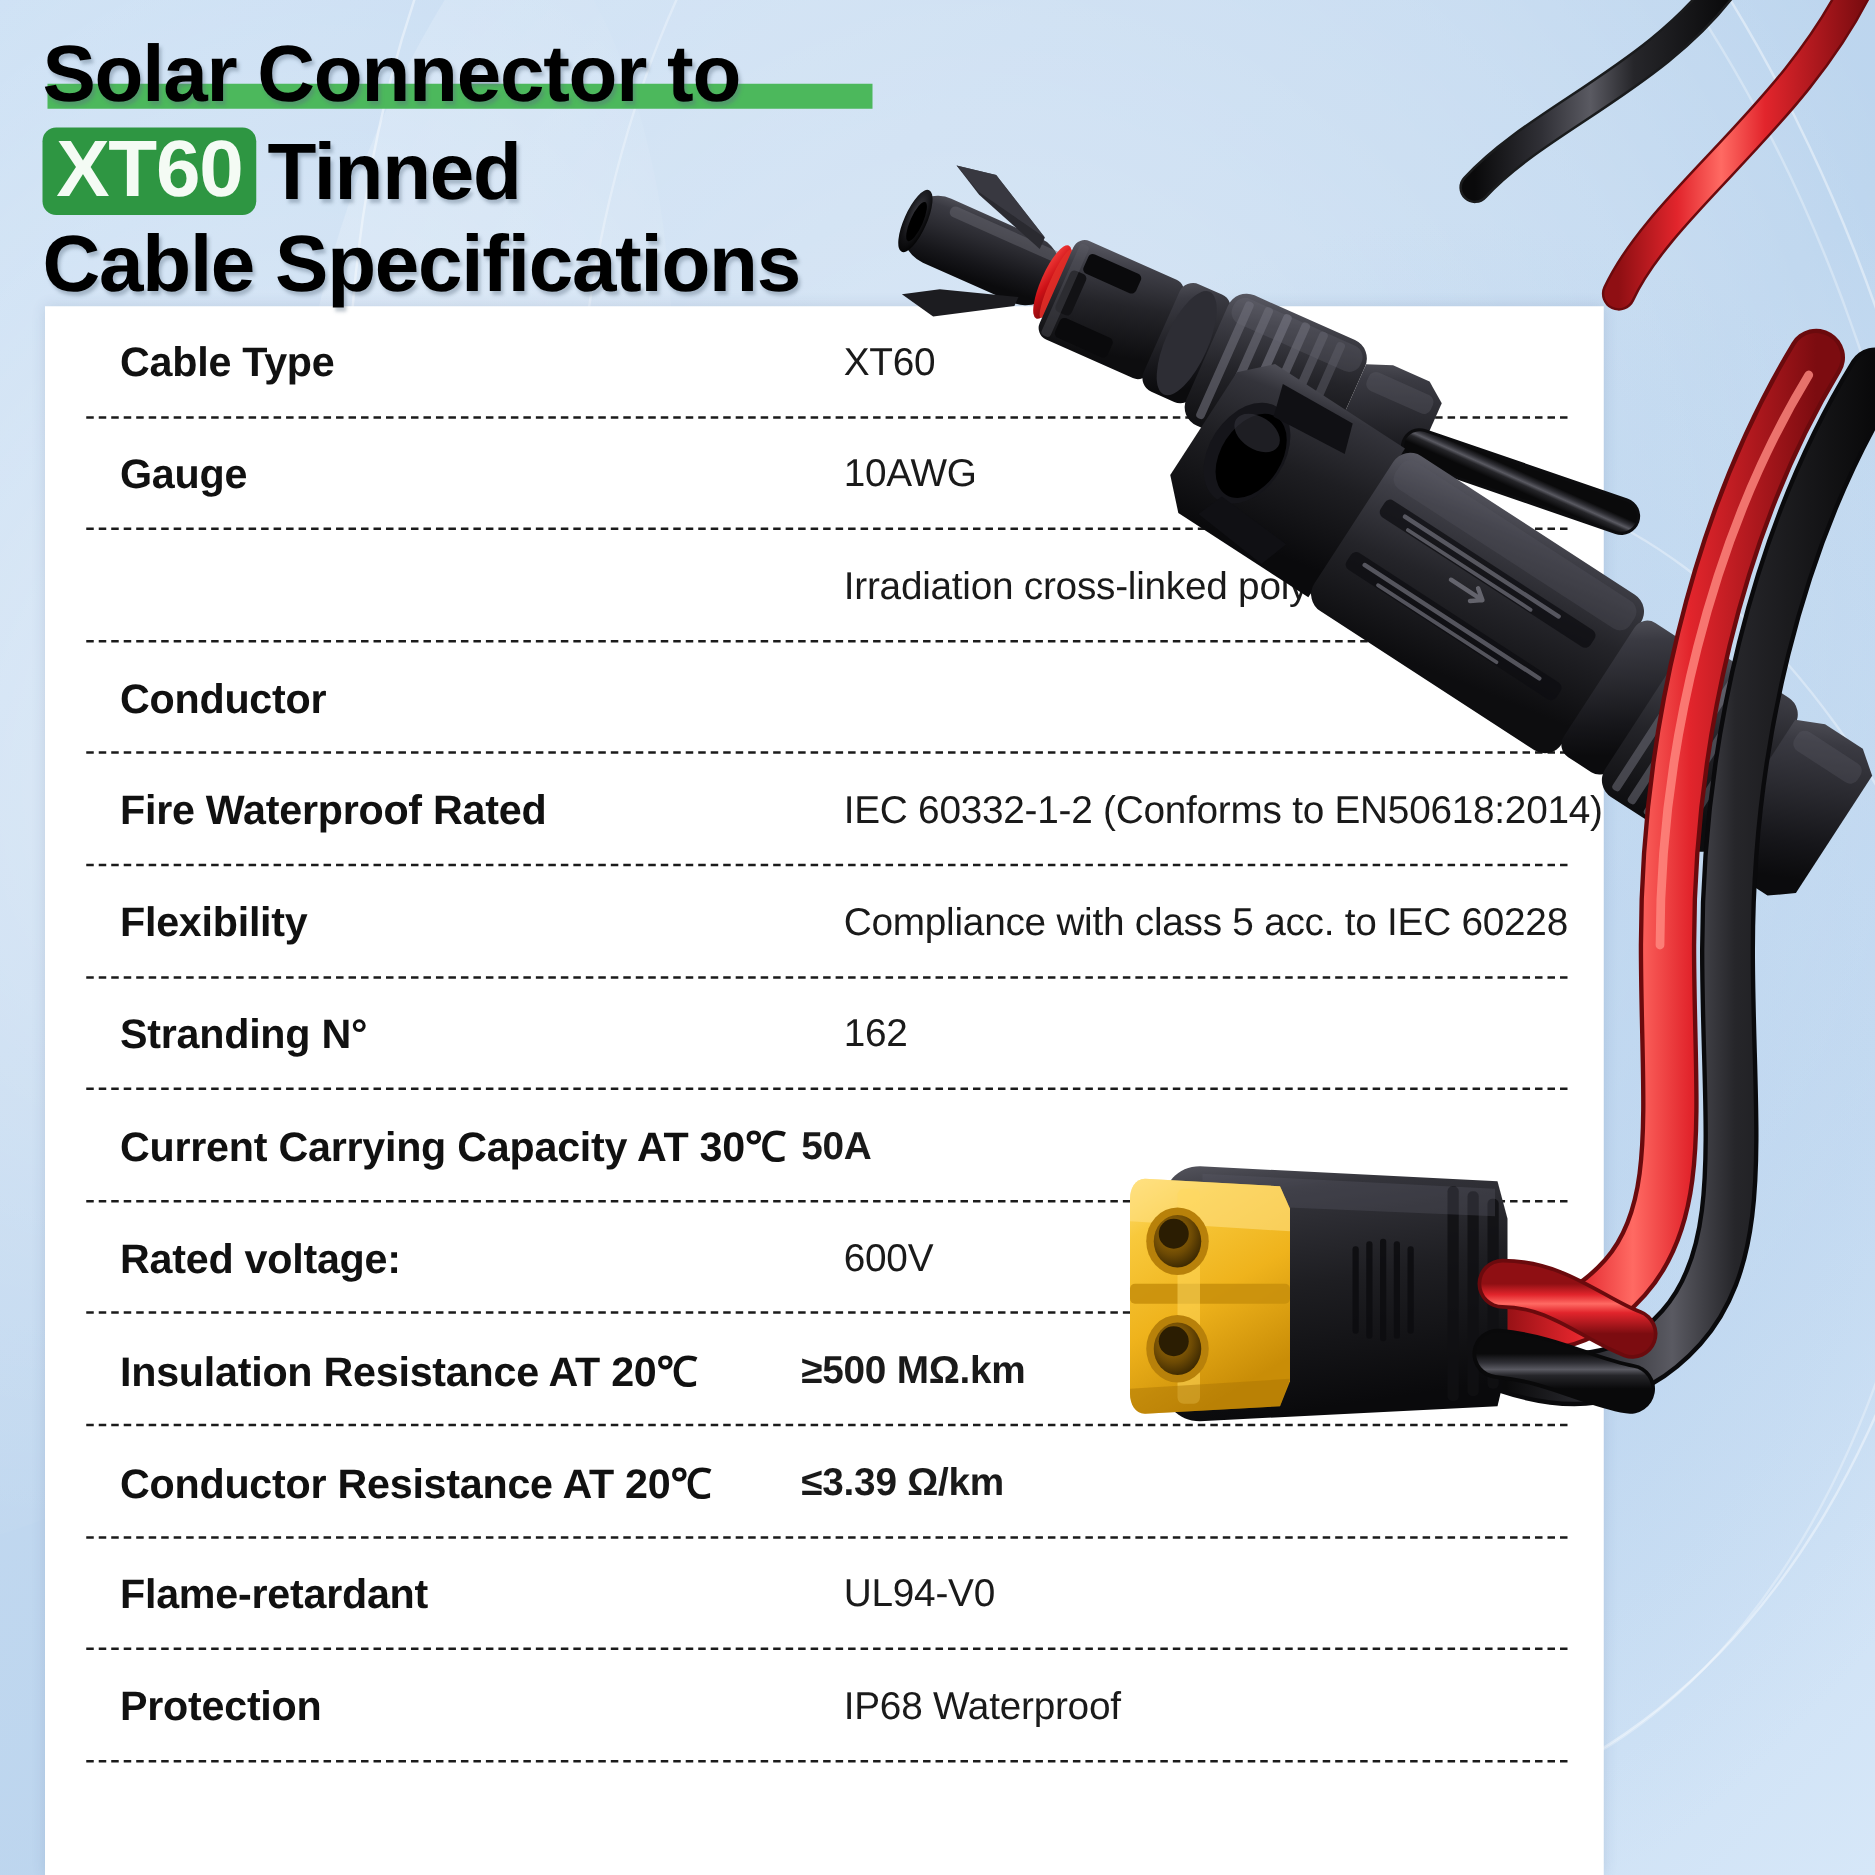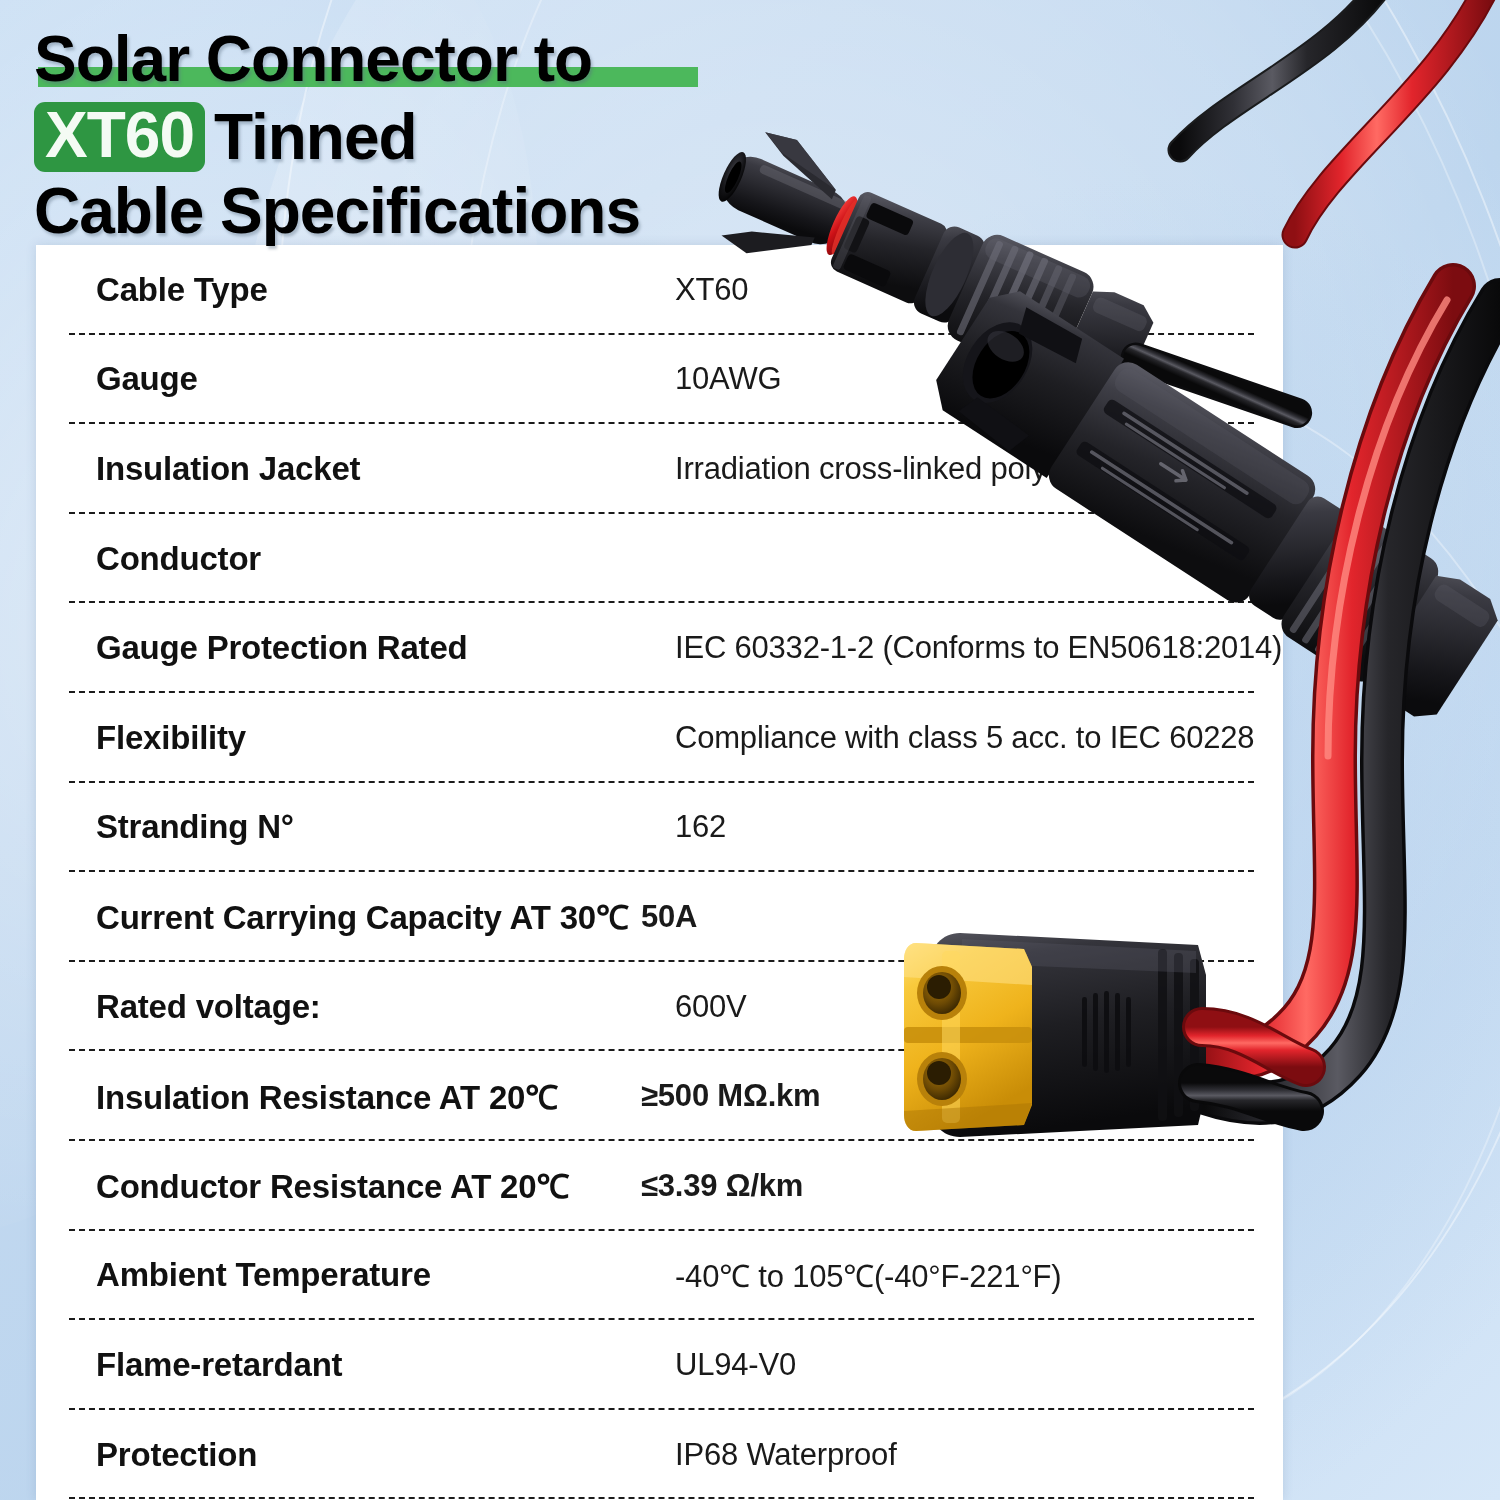--- a/index.html
+++ b/index.html
@@ -186,30 +186,29 @@
       <span class="lbl">Cable Type</span>
       <span class="val">XT60</span>
       <span class="sep"></span>
     </div>
     <div class="spec-row">
       <span class="lbl">Gauge</span>
       <span class="val">10AWG</span>
       <span class="sep"></span>
     </div>
     <div class="spec-row">
-      <span class="lbl">Insulation Jacket</span>
       <span class="val">Irradiation cross-linked polyolefin</span>
       <span class="sep"></span>
     </div>
     <div class="spec-row">
       <span class="lbl">Conductor</span>
       <span class="sep"></span>
     </div>
     <div class="spec-row">
-      <span class="lbl">Gauge Protection Rated</span>
+      <span class="lbl">Fire Waterproof Rated</span>
       <span class="val">IEC 60332-1-2 (Conforms to EN50618:2014)</span>
       <span class="sep"></span>
     </div>
     <div class="spec-row">
       <span class="lbl">Flexibility</span>
       <span class="val">Compliance with class 5 acc. to IEC 60228</span>
       <span class="sep"></span>
     </div>
     <div class="spec-row">
       <span class="lbl">Stranding N°</span>
@@ -227,25 +226,20 @@
       <span class="sep"></span>
     </div>
     <div class="spec-row tight">
       <span class="lbl">Insulation Resistance AT 20℃</span>
       <span class="val">≥500 MΩ.km</span>
       <span class="sep"></span>
     </div>
     <div class="spec-row tight">
       <span class="lbl">Conductor Resistance AT 20℃</span>
       <span class="val">≤3.39 Ω/km</span>
-      <span class="sep"></span>
-    </div>
-    <div class="spec-row">
-      <span class="lbl">Ambient Temperature</span>
-      <span class="val">-40℃ to 105℃(-40°F-221°F)</span>
       <span class="sep"></span>
     </div>
     <div class="spec-row">
       <span class="lbl">Flame-retardant</span>
       <span class="val">UL94-V0</span>
       <span class="sep"></span>
     </div>
     <div class="spec-row">
       <span class="lbl">Protection</span>
       <span class="val">IP68 Waterproof</span>

